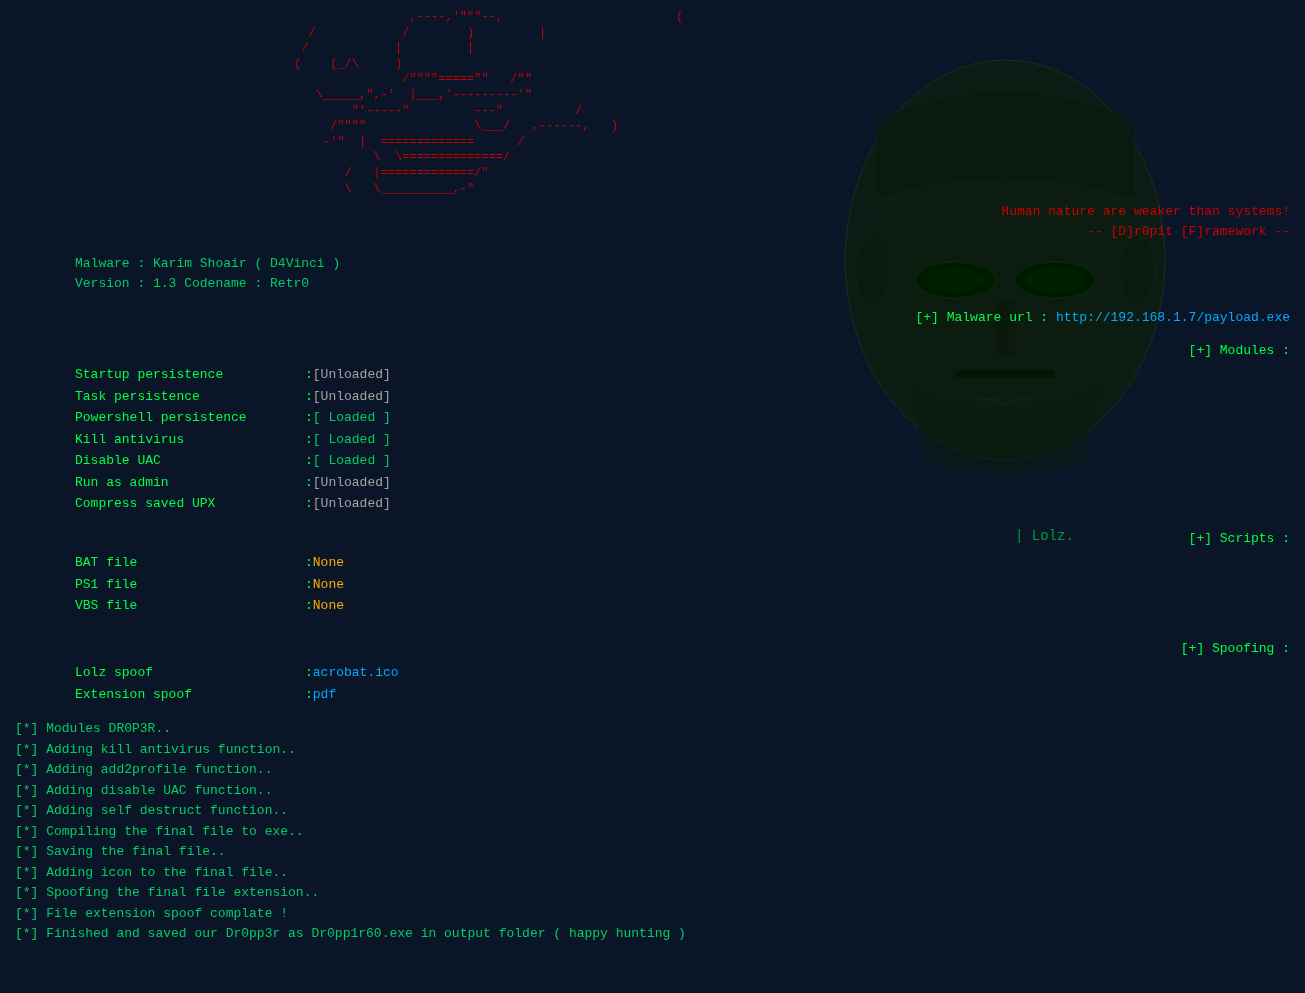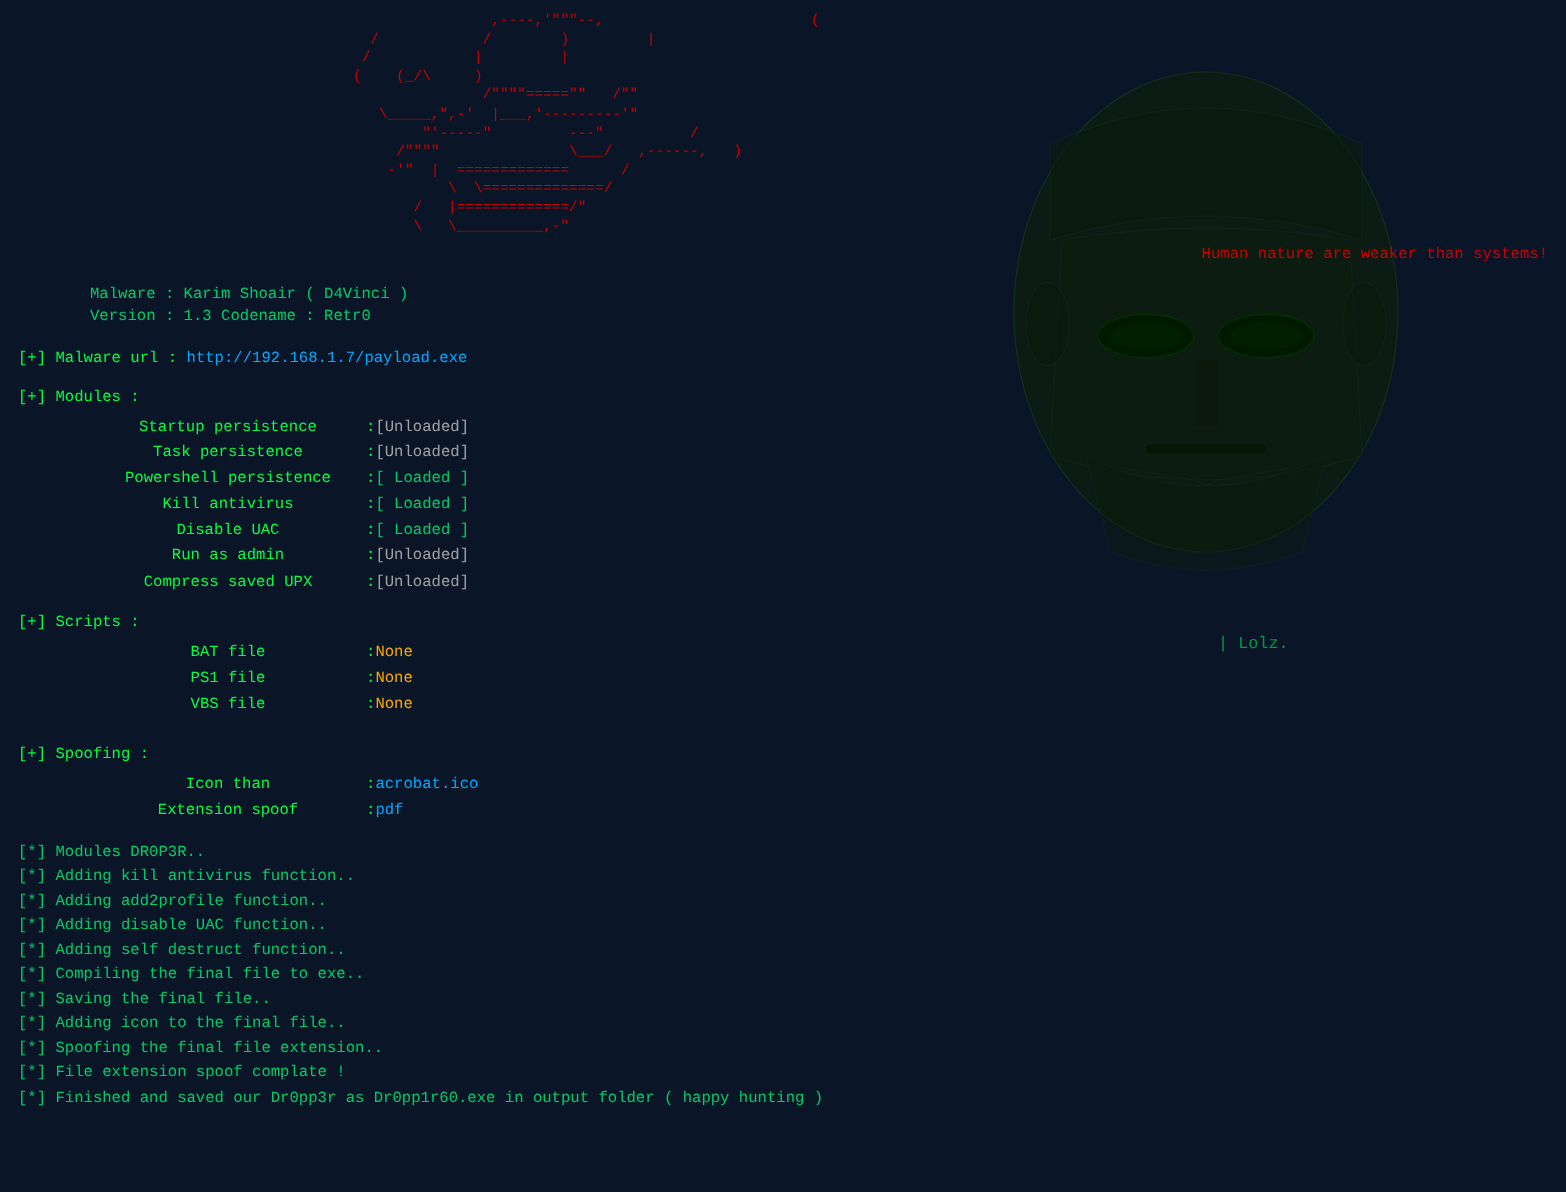--- a/index.html
+++ b/index.html
@@ -61,36 +61,36 @@
       margin-bottom: 15px;
     }
 
     .author-line {
       color: #00cc66;
     }
 
     .section-header {
       color: #00ff41;
       margin-bottom: 5px;
+      text-align: right;
     }
 
     .module-list {
       padding-left: 60px;
       margin-bottom: 15px;
     }
 
     .module-item {
       display: flex;
       margin-bottom: 2px;
     }
 
     .module-name {
       color: #00ff41;
       width: 230px;
-      text-align: center;
     }
 
     .status-unloaded {
       color: #a3a3a3;
     }
 
     .status-loaded {
       color: #00cc66;
     }
 
@@ -170,20 +170,21 @@
               \_____,",-'  |___,'---------'"
                    "'-----"         ---"          /
                 /""""               \___/   ,------,   )
                -'"  |  =============      /
                       \  \==============/
                   /   |=============/"
                   \   \__________,-"</div>
 
     <div class="tagline">
       <div>Human nature are weaker than systems!</div>
+      <div>    -- [D]r0p1t [F]ramework --</div>
     </div>
 
     <div class="separator"></div>
 
     <div class="author-section">
       <div class="author-line">Malware  : Karim Shoair ( D4Vinci )</div>
       <div class="author-line">Version : 1.3  Codename : Retr0</div>
     </div>
 
     <div class="section-header">
@@ -261,21 +262,21 @@
     </div>
 
     <div class="separator"></div>
 
     <div class="section-header">
       <span>[+] Spoofing :</span>
     </div>
     <div class="module-list">
       <div id="spoofing-container">
           <div class="module-item">
-            <span class="module-name">Icon than</span>
+            <span class="module-name">Lolz spoof</span>
             <span>: </span>
             <span class="spoof-val">acrobat.ico</span>
           </div>
           <div class="module-item">
             <span class="module-name">Extension spoof</span>
             <span>: </span>
             <span class="spoof-val">pdf</span>
           </div>
         </div>
     </div>

